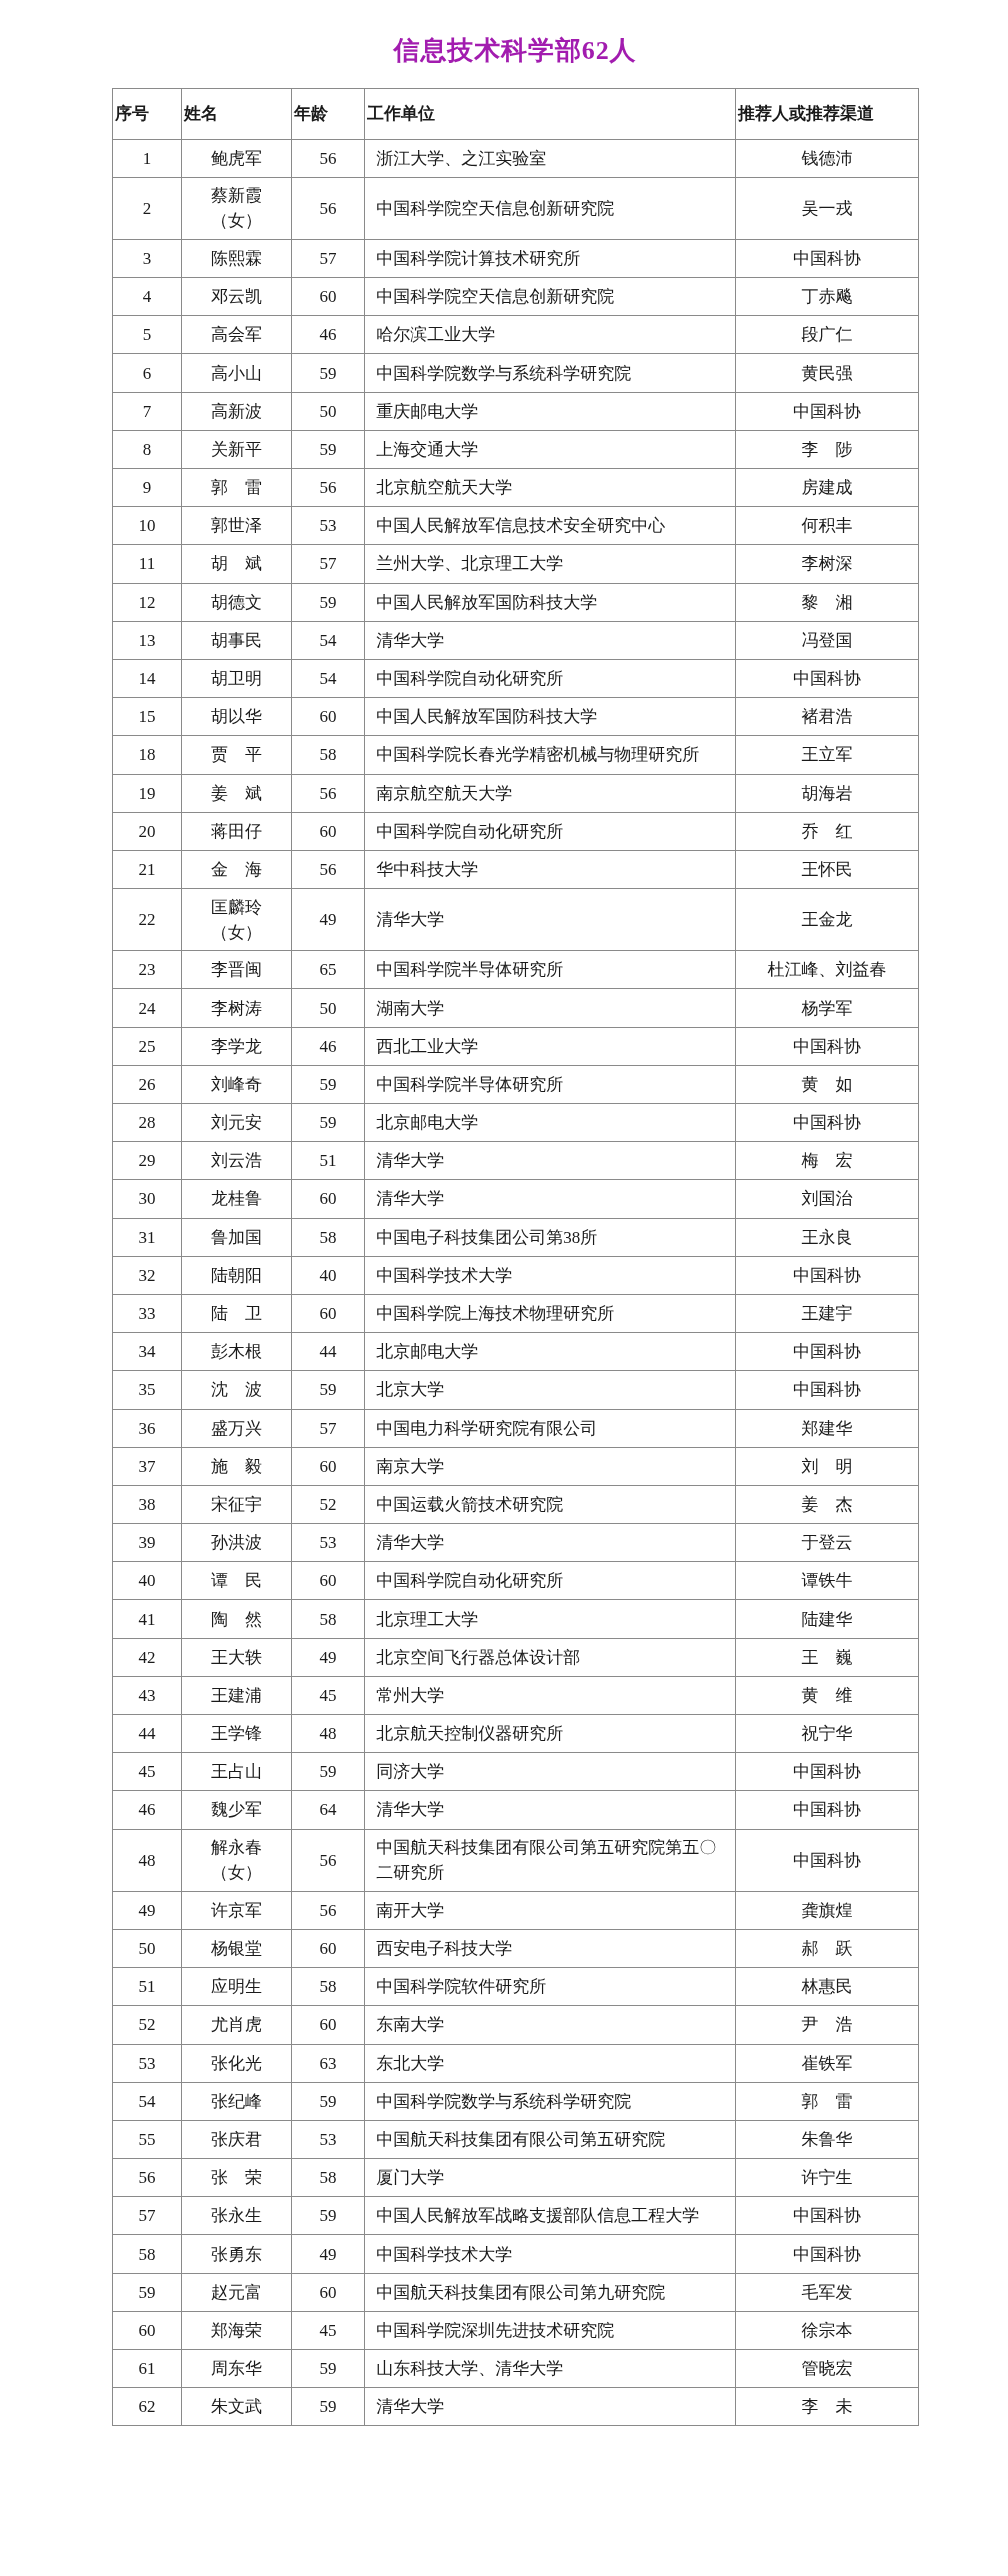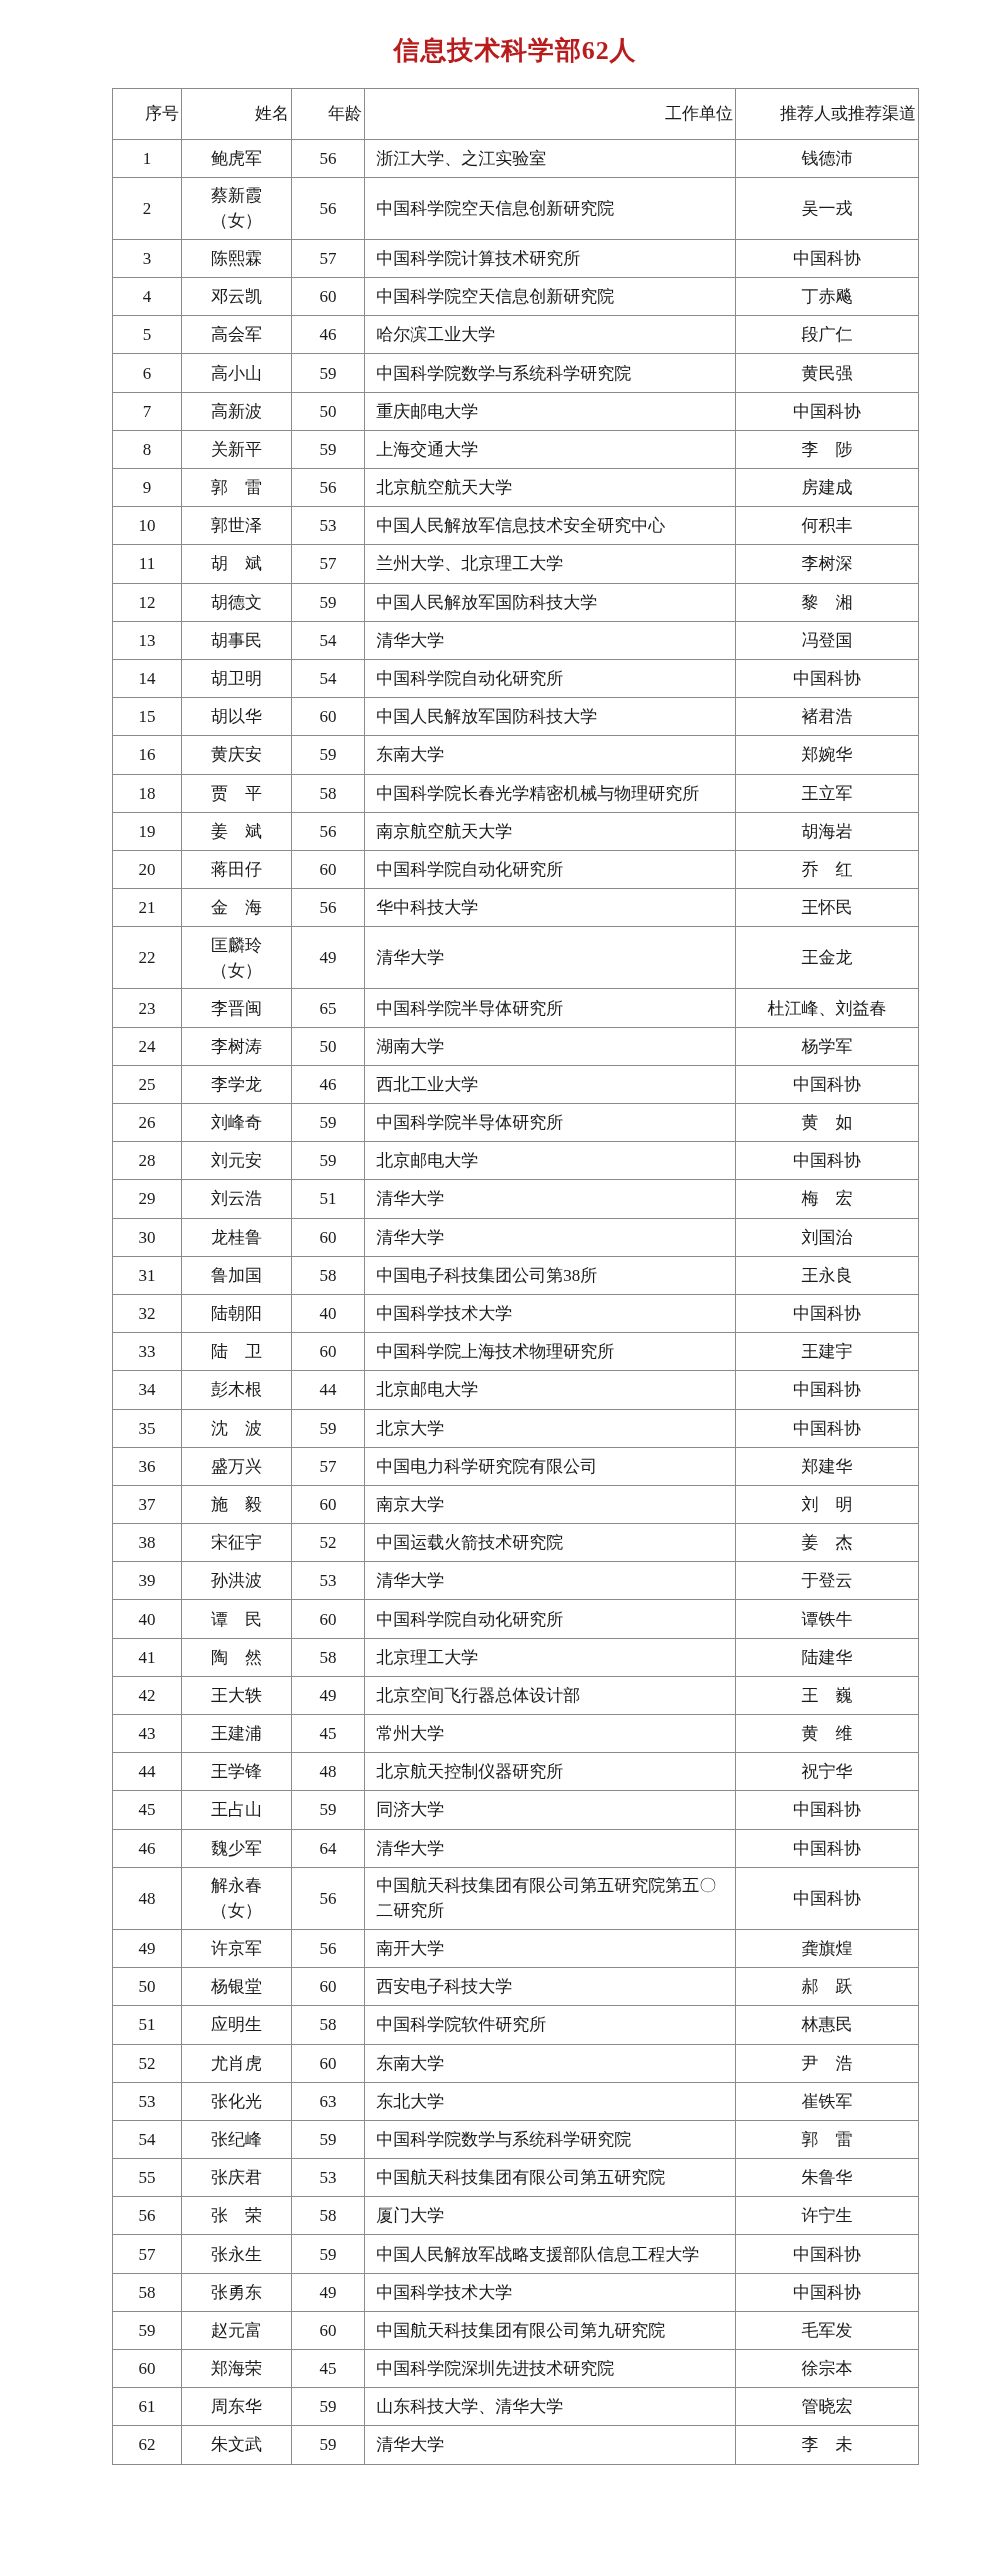--- a/index.html
+++ b/index.html
@@ -33,22 +33,22 @@
     background: #ffffff;
   }
   .roster th, .roster td {
     border: 0.9px solid #8a8a8a;
     font-size: 17px;
     vertical-align: middle;
     overflow: hidden;
   }
   .roster th {
     height: 50px;
-    font-weight: normal;
-    text-align: right;
+    font-weight: bold;
+    text-align: left;
     padding: 0 1.9px;
   }
   .roster td {
     padding: 5.6px 3.7px;
     line-height: 25px;
     height: 26px;
     text-align: center;
   }
   .roster td.col-name {
     white-space: pre-line;
@@ -61,21 +61,21 @@
   .col-w-no   { width: 69px;  }
   .col-w-name { width: 110px; }
   .col-w-age  { width: 73px;  }
   .col-w-unit { width: 371px; }
   .col-w-rec  { width: 183px; }
 </style>
 </head>
 <body>
 
 <div class="doc">
-  <div class="page-title" style="color: #b91c1c;">信息技术科学部62人</div>
+  <div class="page-title" style="color: #a21caf;">信息技术科学部62人</div>
 
   <table class="roster">
     <colgroup>
       <col class="col-w-no">
       <col class="col-w-name">
       <col class="col-w-age">
       <col class="col-w-unit">
       <col class="col-w-rec">
     </colgroup>
     <thead>
@@ -188,27 +188,20 @@
           <td class="col-recommender">中国科协</td>
         </tr>
         <tr>
           <td class="col-no">15</td>
           <td class="col-name">胡以华</td>
           <td class="col-age">60</td>
           <td class="col-unit">中国人民解放军国防科技大学</td>
           <td class="col-recommender">褚君浩</td>
         </tr>
         <tr>
-          <td class="col-no">16</td>
-          <td class="col-name">黄庆安</td>
-          <td class="col-age">59</td>
-          <td class="col-unit">东南大学</td>
-          <td class="col-recommender">郑婉华</td>
-        </tr>
-        <tr>
           <td class="col-no">18</td>
           <td class="col-name">贾　平</td>
           <td class="col-age">58</td>
           <td class="col-unit">中国科学院长春光学精密机械与物理研究所</td>
           <td class="col-recommender">王立军</td>
         </tr>
         <tr>
           <td class="col-no">19</td>
           <td class="col-name">姜　斌</td>
           <td class="col-age">56</td>

